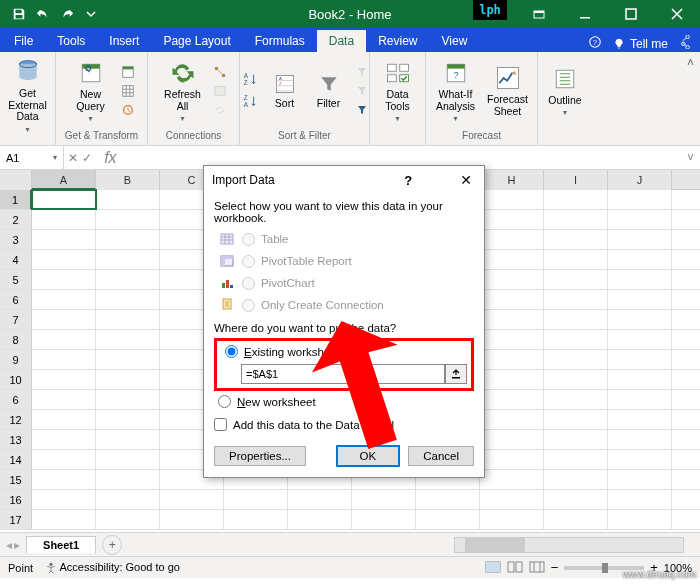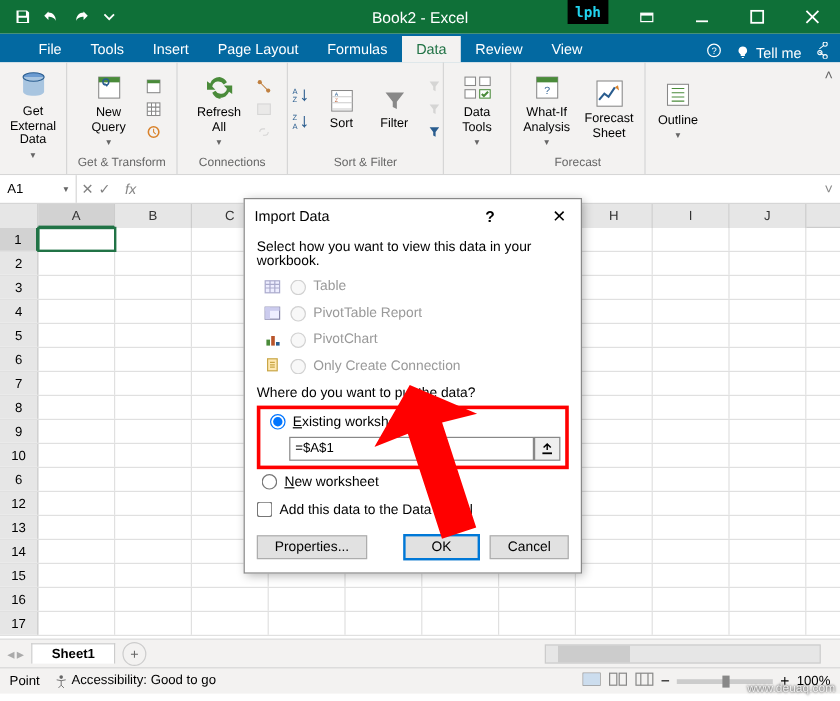--- a/index.html
+++ b/index.html
@@ -8,21 +8,21 @@
 
 .titlebar { background: #0f7038; height: 28px; display: flex; align-items: center; color: #fff; position: relative; }
 .qat { display: flex; gap: 2px; padding-left: 8px; align-items: center; height: 100%; }
 .qat-btn { width: 22px; height: 22px; display: flex; align-items: center; justify-content: center; cursor: pointer; }
 .qat svg { fill: #fff; }
 .title-center { position: absolute; left: 50%; transform: translateX(-50%); font-size: 13px; }
 .winctrls { margin-left: auto; display: flex; height: 100%; }
 .winbtn { width: 46px; height: 28px; display: flex; align-items: center; justify-content: center; cursor: pointer; }
 
 
-.tabs { background: #0369a1; height: 24px; display: flex; align-items: flex-end; padding-left: 20px; }
+.tabs { background: #1d4ed8; height: 24px; display: flex; align-items: flex-end; padding-left: 2px; }
 .tab { padding: 4px 12px; color: #fff; font-size: 12px; cursor: pointer; }
 .tab.active { background: #f3f2f1; color: #217346; }
 .tabs-right { margin-left: auto; display: flex; align-items: center; padding-right: 8px; gap: 10px; }
 .tabs-right svg { fill: #fff; }
 .tellme { display: flex; align-items: flex-start; gap: 4px; color: #fff; font-size: 12px; }
 
 
 .ribbon { background: #f3f2f1; height: 94px; border-bottom: 1px solid #d6d6d6; display: flex; }
 .rgroup { border-right: 1px solid #d6d6d6; height: 100%; display: flex; flex-direction: column; padding: 2px 4px; align-items: center; }
 .rgroup-body { flex: 1; display: flex; align-items: center; gap: 4px; }
@@ -31,21 +31,21 @@
 .bigbtn .lbl { font-size: 10.5px; text-align: center; line-height: 1.1; }
 .medbtn { width: 40px; display: flex; flex-direction: column; align-items: center; justify-content: center; gap: 2px; cursor: pointer; padding: 4px 2px; }
 .medbtn .lbl { font-size: 10.5px; text-align: center; line-height: 1.1; }
 .smallbtns { display: flex; flex-direction: column; gap: 1px; }
 .smallbtn { width: 18px; height: 18px; display: flex; align-items: center; justify-content: center; cursor: pointer; }
 .dropdown-arrow { font-size: 8px; color: #666; }
 
 
 .fbar { height: 24px; border-bottom: 1px solid #d6d6d6; display: flex; align-items: center; background: #fff; }
 .namebox { width: 64px; height: 100%; border-right: 1px solid #d6d6d6; padding: 0 6px; display: flex; align-items: center; justify-content: space-between; font-size: 11px; }
-.fx { padding: 0 8px; font-style: italic; color: #888; font-size: 12px; }
+.fx { padding: 0 8px; font-style: italic; color: #888; font-size: 16px; }
 
 
 .grid-wrap { position: relative; height: 362px; background: #fff; overflow: hidden; }
 .colheads { display: flex; height: 20px; background: #e6e6e6; border-bottom: 1px solid #ccc; }
 .selall { width: 32px; height: 20px; background: #e6e6e6; border-right: 1px solid #ccc; flex-shrink: 0; }
 .colhead { height: 20px; border-right: 1px solid #ccc; text-align: center; font-size: 11px; color: #333; line-height: 20px; background: #e6e6e6; flex-shrink: 0; }
 .colhead.sel { background: #d2d2d2; border-bottom: 2px solid #217346; }
 .rows { }
 .row { display: flex; height: 20px; border-bottom: 1px solid #e0e0e0; }
 .rowhead { width: 32px; background: #e6e6e6; border-right: 1px solid #ccc; text-align: center; font-size: 11px; line-height: 20px; flex-shrink: 0; }
@@ -114,21 +114,21 @@
         <svg width="14" height="14" viewBox="0 0 16 16">
           <path d="M11 3l4 4-4 4V8c-3 0-6 1-7 4 0-5 3-8 7-8V3z"></path>
         </svg>
       </div>
     <div class="qat-btn">
         <svg width="10" height="10" viewBox="0 0 10 10">
           <path d="M1 3l4 4 4-4" stroke="#fff" stroke-width="1.5" fill="none"></path>
         </svg>
       </div>
   </div>
-  <div class="title-center">Book2 - Excel</div>
+  <div class="title-center">Book2 - Home</div>
   <div class="winctrls">
     <div class="winbtn">
         <svg width="12" height="12" viewBox="0 0 12 12">
           <rect x="1" y="3" width="10" height="7" fill="none" stroke="#fff"></rect>
           <rect x="1" y="3" width="10" height="2" fill="#fff"></rect>
         </svg>
       </div>
     <div class="winbtn">
         <svg width="12" height="12" viewBox="0 0 12 12">
           <rect x="1" y="9" width="10" height="1.5" fill="#fff"></rect>

